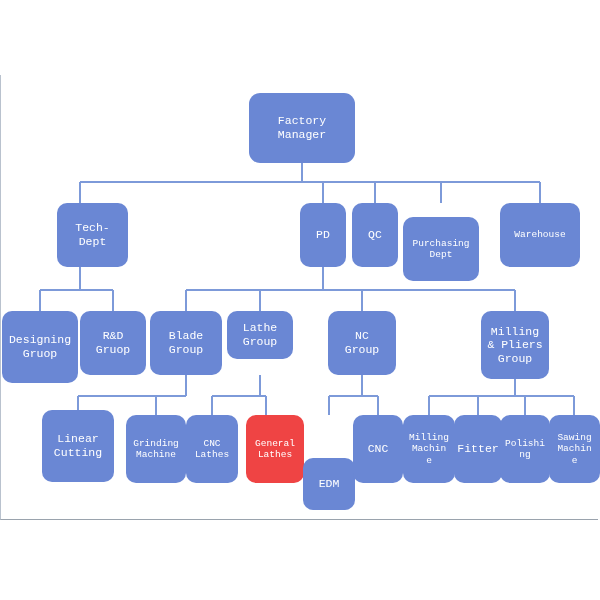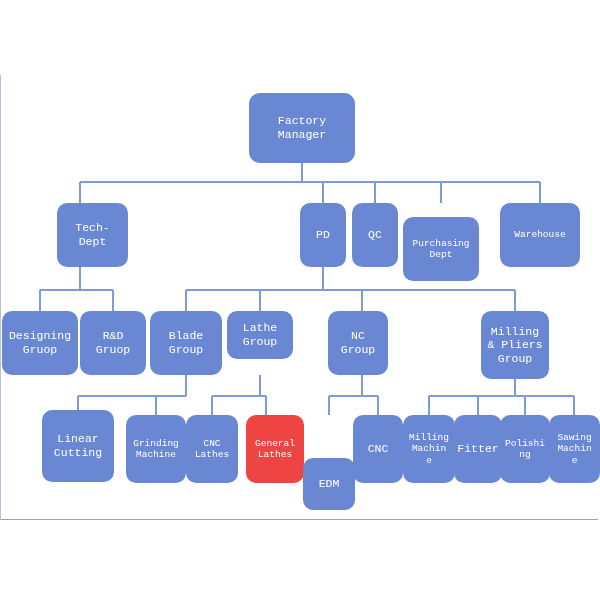--- a/index.html
+++ b/index.html
@@ -128,37 +128,37 @@
       <div class="node lvl2" style="left: 352px; top: 203px; width: 46px; height: 64px; background: rgb(106, 135, 212); color: rgb(255, 255, 255);">
         <span class="node-label">QC</span>
       </div>
       <div class="node lvl2 small" style="left: 403px; top: 217px; width: 76px; height: 64px; background: rgb(106, 135, 212); color: rgb(255, 255, 255);">
         <span class="node-label">Purchasing
 Dept</span>
       </div>
       <div class="node lvl2 small" style="left: 500px; top: 203px; width: 80px; height: 64px; background: rgb(106, 135, 212); color: rgb(255, 255, 255);">
         <span class="node-label">Warehouse</span>
       </div>
-      <div class="node lvl3" style="left: 2px; top: 311px; width: 76px; height: 64px; background: rgb(106, 135, 212); color: rgb(255, 255, 255);">
+      <div class="node lvl3" style="left: 2px; top: 311px; width: 76px; height: 72px; background: rgb(106, 135, 212); color: rgb(255, 255, 255);">
         <span class="node-label">Designing
 Gruop</span>
       </div>
       <div class="node lvl3" style="left: 80px; top: 311px; width: 66px; height: 64px; background: rgb(106, 135, 212); color: rgb(255, 255, 255);">
         <span class="node-label">R&amp;D
 Gruop</span>
       </div>
       <div class="node lvl3" style="left: 150px; top: 311px; width: 72px; height: 64px; background: rgb(106, 135, 212); color: rgb(255, 255, 255); text-align: center;">
         <span class="node-label">Blade
 Group</span>
       </div>
       <div class="node lvl3" style="left: 227px; top: 311px; width: 66px; height: 48px; background: rgb(106, 135, 212); color: rgb(255, 255, 255);">
         <span class="node-label">Lathe
 Group</span>
       </div>
-      <div class="node lvl3" style="left: 328px; top: 311px; width: 60px; height: 64px; background: rgb(106, 135, 212); color: rgb(255, 255, 255);">
+      <div class="node lvl3" style="left: 328px; top: 311px; width: 68px; height: 64px; background: rgb(106, 135, 212); color: rgb(255, 255, 255);">
         <span class="node-label">NC
 Group</span>
       </div>
       <div class="node lvl3" style="left: 481px; top: 311px; width: 68px; height: 68px; background: rgb(106, 135, 212); color: rgb(255, 255, 255);">
         <span class="node-label">Milling
 &amp; Pliers
 Group</span>
       </div>
       <div class="node lvl4" style="left: 42px; top: 410px; width: 72px; height: 72px; background: rgb(106, 135, 212); color: rgb(255, 255, 255);">
         <span class="node-label">Linear

